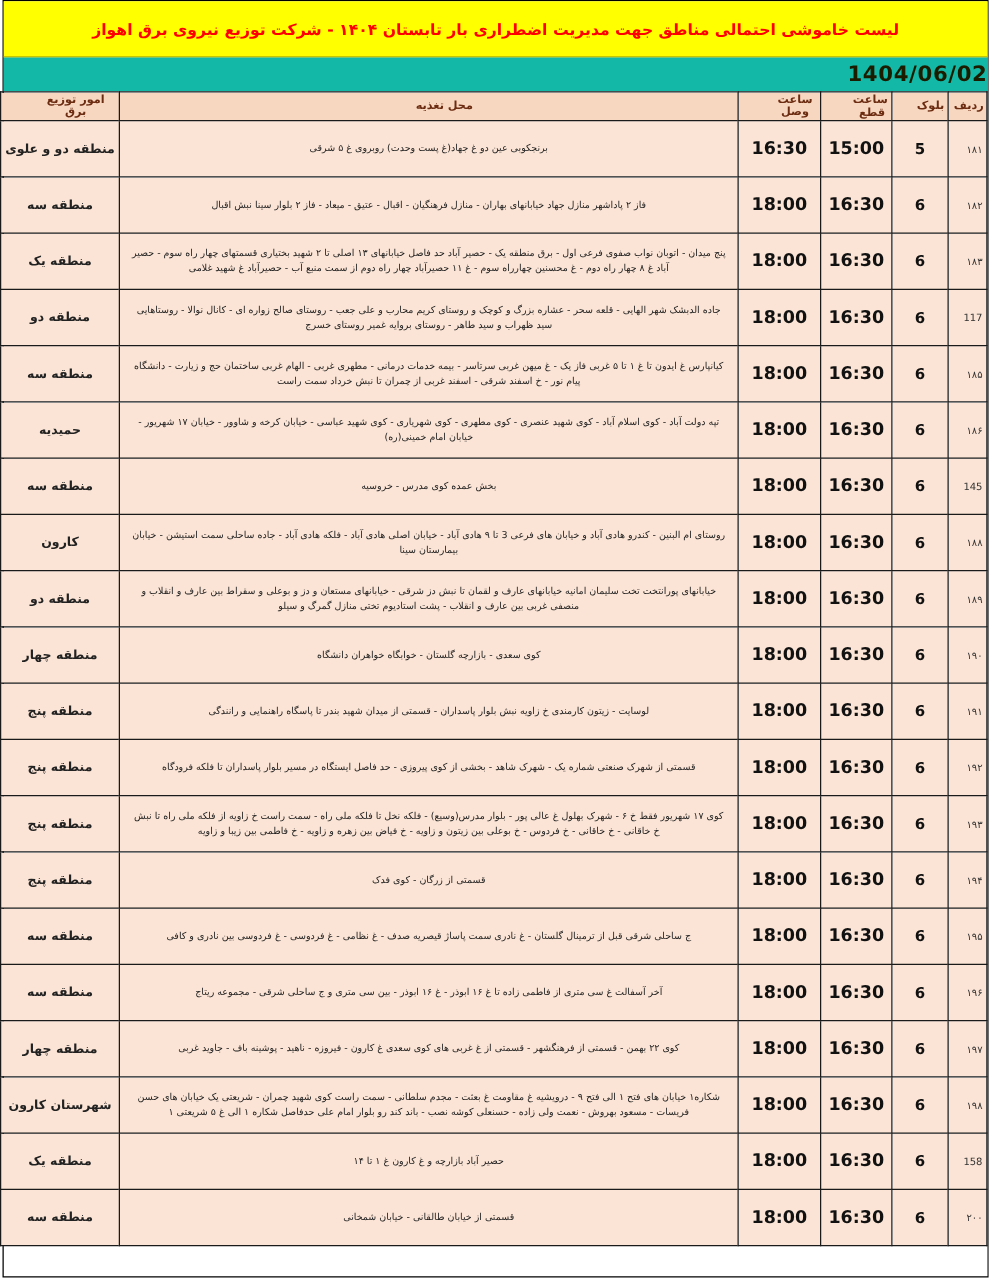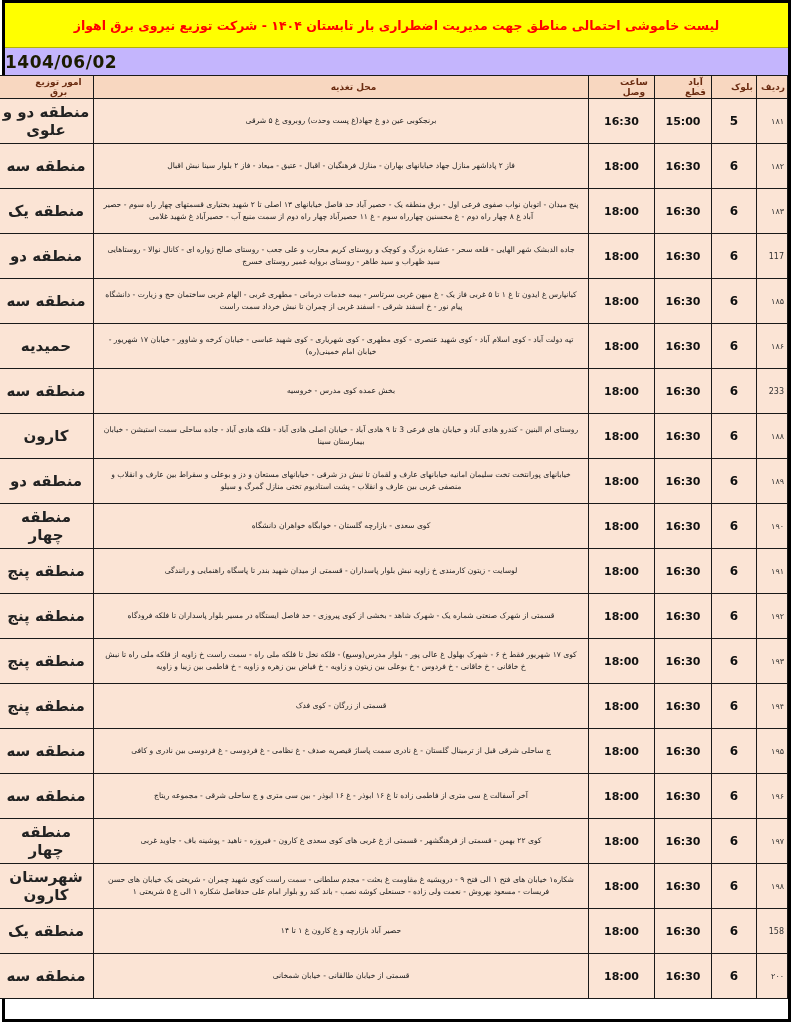--- a/index.html
+++ b/index.html
@@ -1,51 +1,51 @@
 <!DOCTYPE html>
 <html lang="fa" dir="rtl"><head>
 <meta charset="utf-8">
 <style>
   html,body{margin:0;padding:0;background:#ffffff;}
   body{
     width:791px;height:1024px;overflow:hidden;
     font-family:"DejaVu Sans","Liberation Sans",sans-serif;
     direction:rtl;
   }
-  .sheet{width:789px;height:1022px;border:3px solid #000000;box-sizing:border-box;background:#fff;}
+  .sheet{width:789px;height:1022px;border:1px solid #000000;box-sizing:border-box;background:#fff;}
   .title-band{
     background:#ffff00;height:44px;display:flex;align-items:center;justify-content:center;
     border-bottom:1px solid #b3b300;
   }
   .title-band .t{
     color:#ff0000;font-weight:bold;font-size:12.5px;text-align:center;padding:0 30px;
   }
   .date-band{
-    background:#c4b5fd;height:27px;display:flex;align-items:center;justify-content:flex-end;
+    background:#14b8a6;height:27px;display:flex;align-items:center;justify-content:flex-start;
   }
   .date-band .d{
     color:#1c1c00;font-weight:bold;font-size:17px;letter-spacing:.5px;direction:ltr;
     font-family:"DejaVu Sans","Liberation Sans",sans-serif;
   }
   table{border-collapse:collapse;table-layout:fixed;width:789px;}
   col.c-row{width:31px;} col.c-block{width:45px;} col.c-cut{width:57px;}
   col.c-rec{width:66px;} col.c-loc{width:495px;} col.c-dist{width:95px;}
   th,td{
     border:1px solid #1a1a1a;box-sizing:border-box;vertical-align:middle;
     background:#fbe4d5;padding:1px 3px;overflow:hidden;
   }
   thead th{
     background:#f8d7c0;color:#6b2c11;font-weight:bold;font-size:9px;height:22px;text-align:center;padding-left:28px;
   }
   tbody td{height:45px;}
   td.num{font-size:8px;color:#333;text-align:right;}
   td.block{font-size:12px;font-weight:bold;color:#111;text-align:center;}
-  td.time{font-size:11px;font-weight:bold;color:#111;text-align:center;direction:ltr;}
+  td.time{font-size:14px;font-weight:bold;color:#111;text-align:center;direction:ltr;}
   td.loc{font-size:7.6px;color:#222;text-align:center;line-height:1.55;padding:2px 8px;}
-  td.dist{font-size:15px;font-weight:bold;color:#222;text-align:center;}
+  td.dist{font-size:10px;font-weight:bold;color:#222;text-align:center;}
 </style>
 </head>
 <body>
 
 <div class="sheet">
 
   <div class="title-band">
     <div class="t">لیست خاموشی احتمالی مناطق جهت مدیریت اضطراری بار تابستان ۱۴۰۴ - شرکت توزیع نیروی برق اهواز</div>
   </div>
 
@@ -59,21 +59,21 @@
         <col class="c-block">
         <col class="c-cut">
       <col class="c-rec">
         <col class="c-loc">
         <col class="c-dist">
     </colgroup>
     <thead>
       <tr>
         <th>ردیف</th>
         <th>بلوک</th>
-        <th>آباد قطع</th>
+        <th>ساعت قطع</th>
         <th>ساعت وصل</th>
         <th>محل تغذیه</th>
         <th>امور توزیع برق</th>
       </tr>
     </thead>
     <tbody>
   <tr>
     <td class="num">۱۸۱</td>
     <td class="block">5</td>
     <td class="time">15:00</td>
@@ -121,21 +121,21 @@
   <tr>
     <td class="num">۱۸۶</td>
     <td class="block">6</td>
     <td class="time">16:30</td>
     <td class="time">18:00</td>
     <td class="loc">تپه دولت آباد - کوی اسلام آباد - کوی شهید عنصری - کوی مطهری - کوی شهریاری - کوی شهید عباسی - خیابان کرخه و شاوور - خیابان ۱۷ شهریور - خیابان امام خمینی(ره)</td>
     <td class="dist">حمیدیه</td>
   </tr>
 
   <tr>
-    <td class="num">233</td>
+    <td class="num">145</td>
     <td class="block">6</td>
     <td class="time">16:30</td>
     <td class="time">18:00</td>
     <td class="loc">بخش عمده کوی مدرس - خروسیه</td>
     <td class="dist">منطقه سه</td>
   </tr>
 
   <tr>
     <td class="num">۱۸۸</td>
     <td class="block">6</td>

